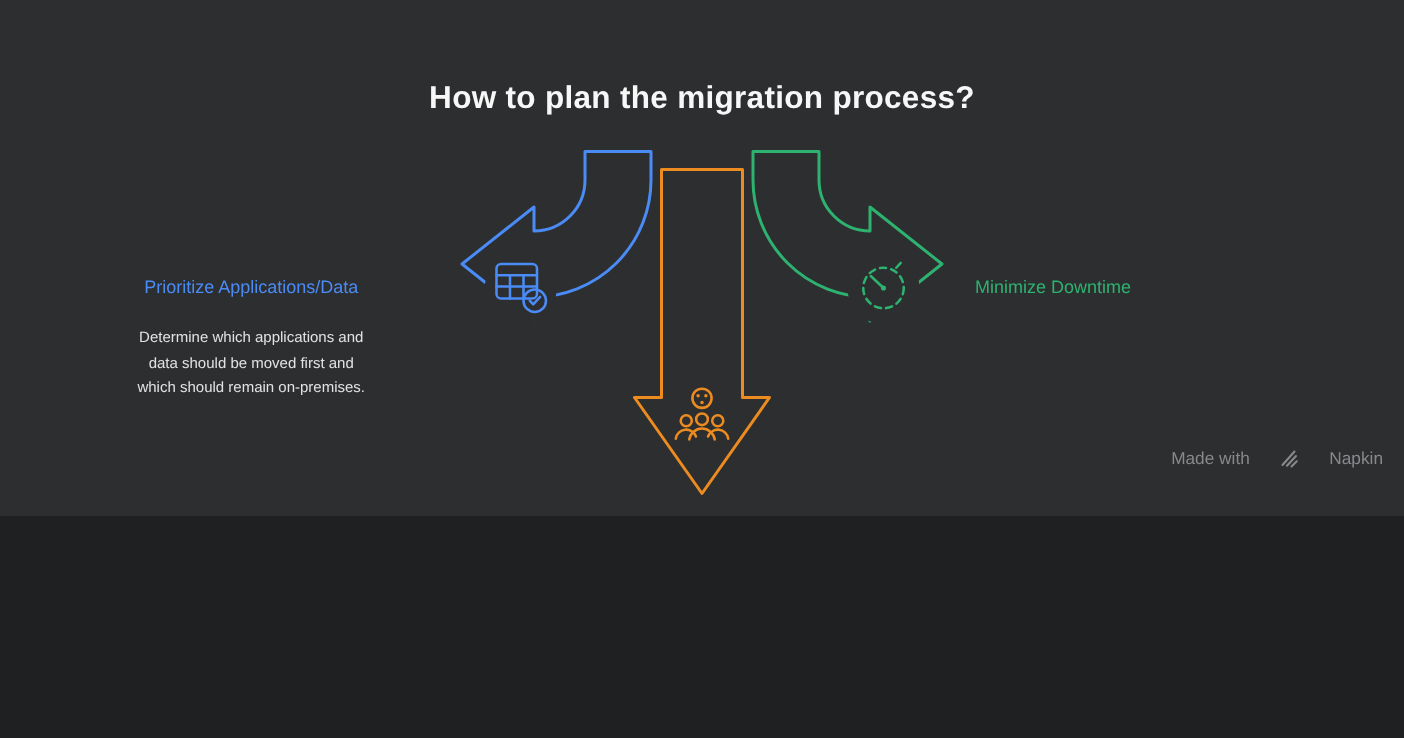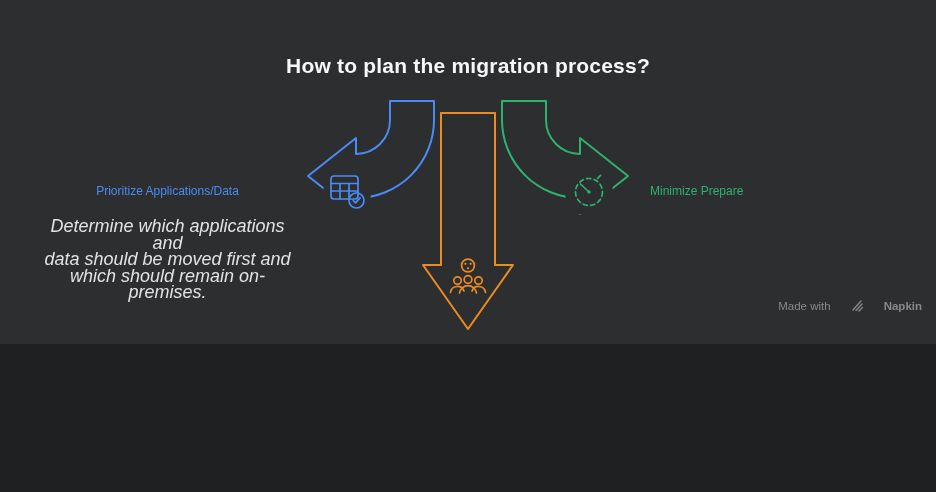--- a/index.html
+++ b/index.html
@@ -29,32 +29,32 @@
   .blue-icon .s{stroke:var(--blue);}
   .green-icon .s{stroke:var(--green);}
   .orange-icon .s{stroke:var(--orange);}
   .green-icon .dot{fill:var(--green);}
   .orange-icon .dot{fill:var(--orange);}
   .knockout{fill:var(--background);stroke:none;}
   .knock-fill{fill:var(--background);}
   .dashed{stroke-dasharray:4.2 3.4;}
   .step{position:absolute;}
   .step-heading{font-size:12px;font-weight:500;line-height:21px;margin:0 0 9px 0;}
-  .step-body{font-size:18px;line-height:16.5px;color:var(--body-text);white-space:pre-line;margin:16px;font-style:italic;}
+  .step-body{font-size:10px;line-height:16.5px;color:var(--body-text);white-space:pre-line;margin:16px;}
   .step-left{left:25px;top:181px;width:285px;text-align:center;}
   .step-center{left:338px;top:337px;width:260px;text-align:center;}
   .step-right{left:650px;top:181px;width:250px;text-align:left;}
   .accent-blue .step-heading{color:var(--blue);}
   .accent-orange .step-heading{color:var(--orange);}
   .accent-green .step-heading{color:var(--green);}
   .watermark{
     position:absolute;right:14px;bottom:32px;display:flex;align-items:center;gap:20px;
     font-size:11.5px;color:var(--watermark);cursor:pointer;
   }
-  .watermark .brand{font-weight:700;text-align:center;}
+  .watermark .brand{font-weight:400;text-align:center;}
   .wm-logo path{stroke:var(--watermark);fill:none;stroke-width:1.4;stroke-linecap:round;}
 </style>
 </head>
 <body>
 
 <div class="canvas">
 
   <div class="title">How to plan the migration process?</div>
 
   <svg class="diagram" viewBox="0 0 936 492" aria-hidden="true">
@@ -100,21 +100,21 @@
     <h2 class="step-heading">Prioritize Applications/Data</h2>
     <p class="step-body">Determine which applications and
 data should be moved first and
 which should remain on-premises.</p>
   </div>
 
   <div class="step step-center accent-orange">
   </div>
 
   <div class="step step-right accent-green">
-    <h2 class="step-heading">Minimize Prepare</h2>
+    <h2 class="step-heading">Minimize Downtime</h2>
   </div>
 
   <div class="watermark">
     <span>Made with</span>
     <svg class="wm-logo" width="13" height="13" viewBox="0 0 13 13">
       <path d="M2,11 L10,2 M5,11.5 L11,5 M8,12 L11.5,8.5"></path>
     </svg>
     <span class="brand">Napkin</span>
   </div>
 

